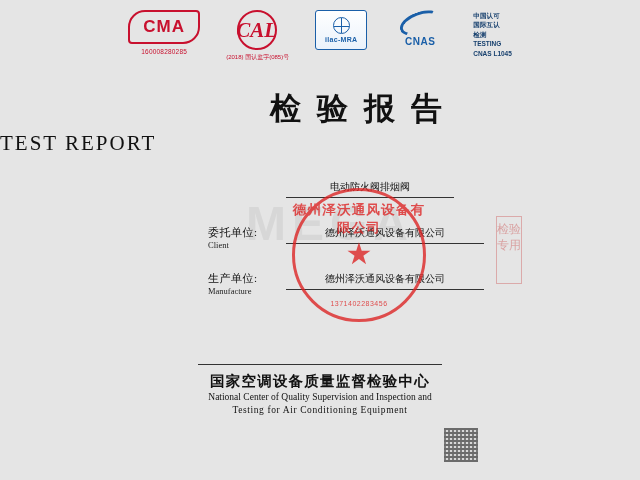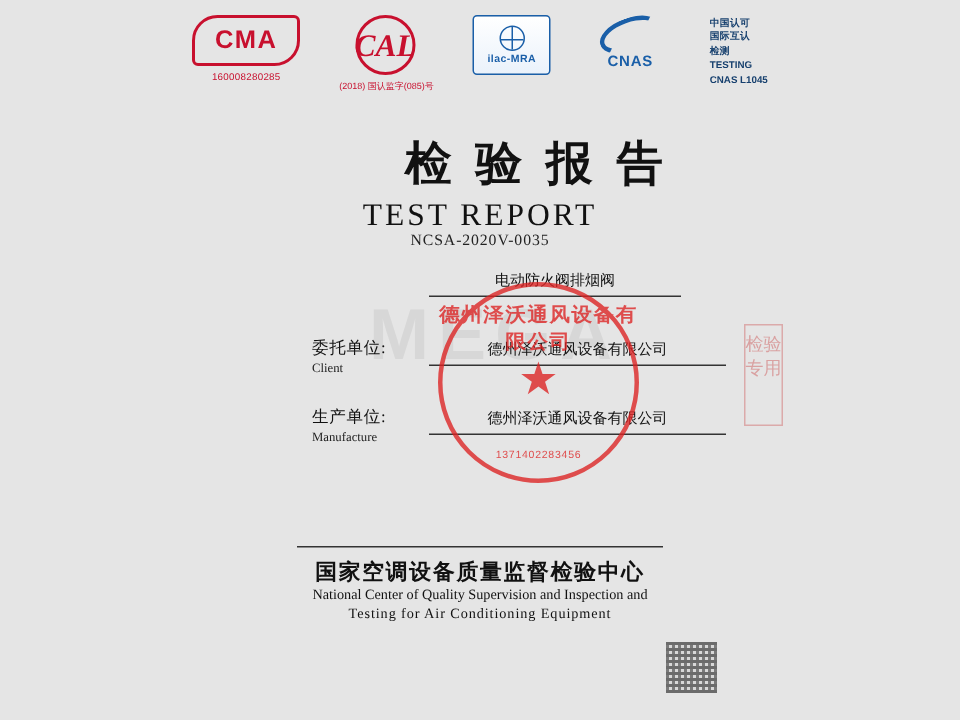--- a/index.html
+++ b/index.html
@@ -196,21 +196,21 @@
     letter-spacing: 16px;
     text-indent: 16px;
     color: #111111;
     padding-left: 36px;
   }
   .title-en {
     position: absolute;
     top: 131px;
     left: 0;
     width: 640px;
-    text-align: center;
+    text-align: left;
     font-family: "Liberation Serif", serif;
     font-size: 21px;
     letter-spacing: 2px;
     color: #111111;
   }
   .report-no {
     position: absolute;
     top: 155px;
     left: 0;
     width: 640px;
@@ -444,21 +444,20 @@
       <div class="cn">国际互认</div>
       <div class="cn">检测</div>
       <div>TESTING</div>
       <div>CNAS L1045</div>
     </div>
 
   </div>
 
   <div class="title-cn">检验报告</div>
   <div class="title-en">TEST REPORT</div>
-  <div class="report-no">NCSA-2020V-0035</div>
 
   <div class="watermark">MEGA</div>
 
   <div class="fields">
 
     <div class="field-row">
       <div class="field-value">电动防火阀排烟阀</div>
     </div>
 
     <div class="field-row">

